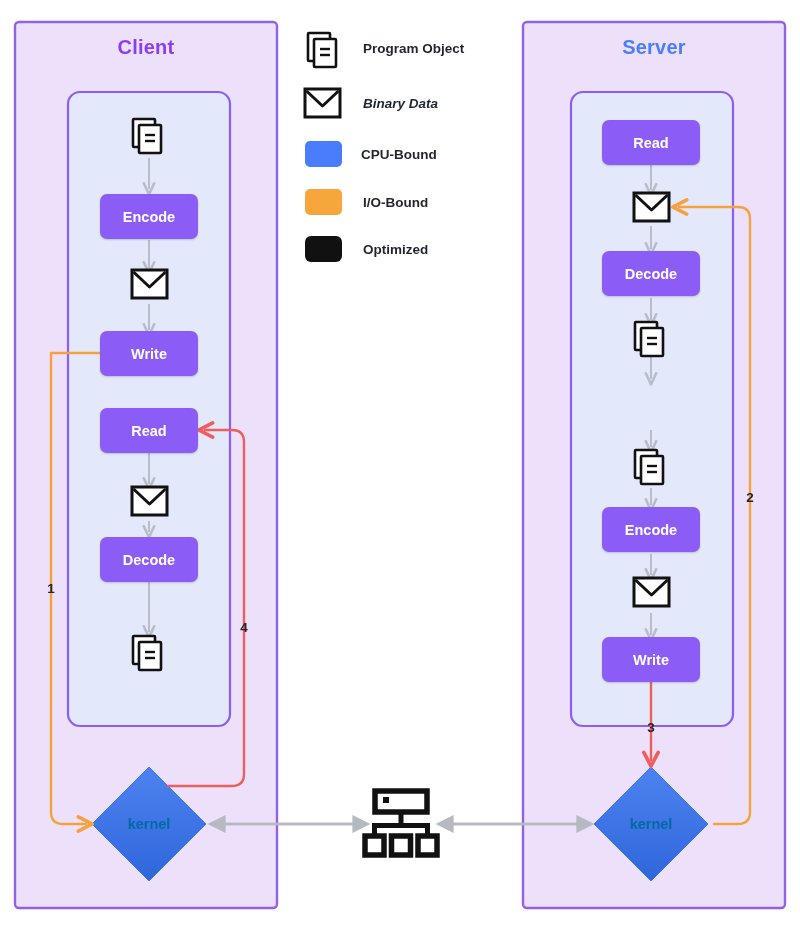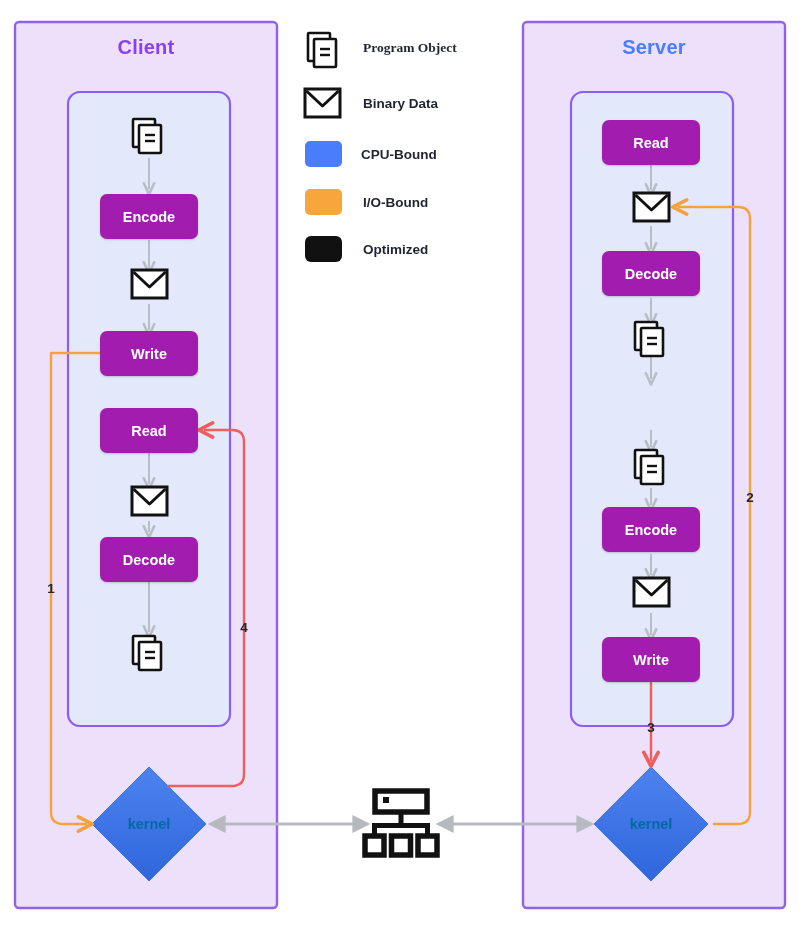--- a/index.html
+++ b/index.html
@@ -11,21 +11,21 @@
   svg#canvas{position:absolute;left:0;top:0;width:800px;height:938px;}
 
   
   .abs{position:absolute;}
   .col-title{
     font-size:20px;font-weight:bold;text-align:center;
     letter-spacing:.2px;
   }
   .proc{
     position:absolute;border-radius:7px;
-    background:#a21caf;color:#ffffff;
+    background:#8b5cf6;color:#ffffff;
     font-size:14.5px;font-weight:bold;
     display:flex;align-items:center;justify-content:center;
     box-shadow:0 1px 2px rgba(0,0,0,.18);
   }
   .handler{
     position:absolute;border-radius:26px;
     background:#4a6cf0;border:2.5px solid #9a63e8;
     color:#ffffff;font-size:14.5px;font-weight:bold;
     display:flex;align-items:center;justify-content:center;
   }
@@ -182,22 +182,22 @@
       <polyline points="1.5,2 17.5,17 33.5,2" fill="none" stroke-linejoin="round"></polyline>
     </g>
     <rect x="305" y="141" width="37" height="26" rx="5" fill="#4a7dfc"></rect>
     <rect x="305" y="189" width="37" height="26" rx="5" fill="#f7a63c"></rect>
     <rect x="305" y="236" width="37" height="26" rx="6" fill="#111111"></rect>
   </svg>
 
   <div class="col-title abs" style="left:523px;top:36px;width:262px;color:#4a7dfc;">Server</div>
   <div class="col-title abs" style="left:15px;top:36px;width:262px;color:#8b3ff0;">Client</div>
 
-  <div class="legend-text" style="left:363px;top:38px;font-family:Liberation Serif, serif;">Program Object</div>
-  <div class="legend-text" style="left:363px;top:93px;">Binary Data</div>
+  <div class="legend-text" style="left:363px;top:38px;">Program Object</div>
+  <div class="legend-text" style="left:363px;top:93px;font-style:italic;">Binary Data</div>
   <div class="legend-text" style="left:361px;top:144px;">CPU-Bound</div>
   <div class="legend-text" style="left:363px;top:192px;">I/O-Bound</div>
   <div class="legend-text" style="left:363px;top:239px;text-align:right;">Optimized</div>
 
   <div class="proc" style="left:100px;top:194px;width:98px;height:45px;">Encode</div>
   <div class="proc" style="left:100px;top:331px;width:98px;height:45px;">Write</div>
   <div class="proc" style="left:100px;top:408px;width:98px;height:45px;">Read</div>
   <div class="proc" style="left:100px;top:537px;width:98px;height:45px;">Decode</div>
 
   <div class="proc" style="left:602px;top:120px;width:98px;height:45px;">Read</div>

